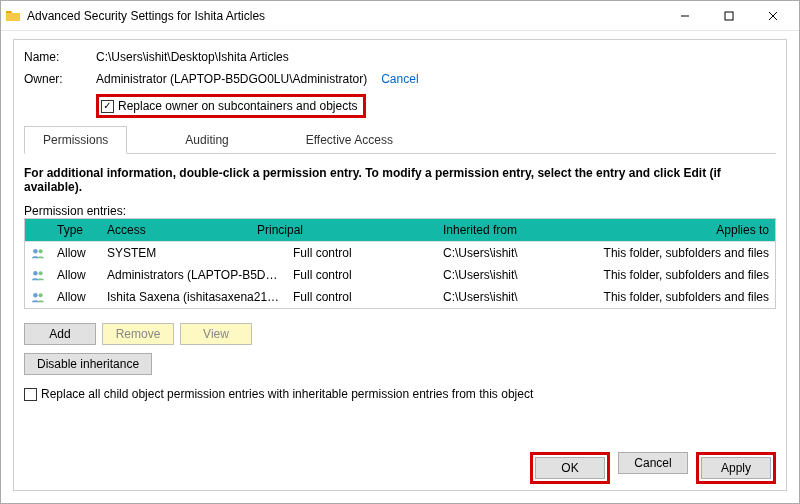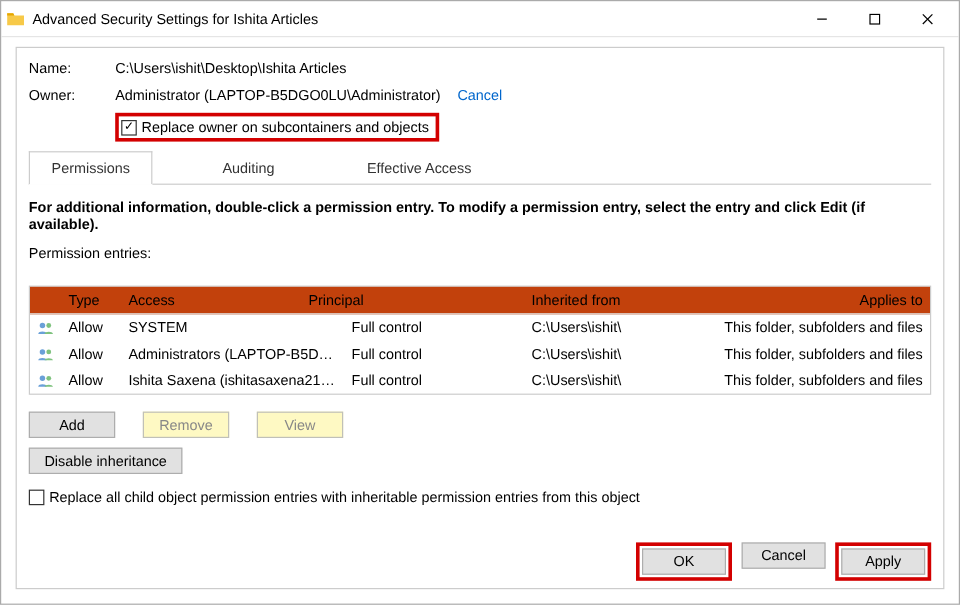--- a/index.html
+++ b/index.html
@@ -13,32 +13,32 @@
   .row { display:flex; align-items:center; margin-bottom:8px; }
   .lbl { width:72px; color:#000; }
   .val { color:#000; }
   .link { color:#0066cc; margin-left:14px; cursor:pointer; }
   .highlight1 { border:3px solid #d30000; padding:2px 6px 2px 2px; display:inline-flex; align-items:center; }
   .chk { width:13px; height:13px; border:1px solid #333; display:inline-flex; align-items:center; justify-content:center; margin-right:4px; font-size:10px; line-height:1; }
   .tabs { display:flex; border-bottom:1px solid #ccc; margin-top:8px;gap:39px; }
   .tab { padding:6px 18px; border:1px solid transparent; margin-bottom:-1px; cursor:pointer; color:#333; }
   .tab.active { border:1px solid #ccc; border-bottom:1px solid #fff; background:#fff; }
   .info { margin:12px 0 10px 0; color:#000;font-weight:bold; }
-  .subhead { margin-bottom:20px; }
+  .subhead { margin-bottom:0; }
   .table { border:1px solid #ccc; }
   .thead, .trow { display:flex; }
-  .thead { border-bottom:1px solid #e0e0e0; background:#c2410c; }
+  .thead { border-bottom:1px solid #e0e0e0; background:#14b8a6; }
   .th, .td { padding:4px 6px; overflow:hidden; white-space:nowrap; text-overflow:ellipsis; }
   .c-icon { width:26px; flex:none; display:flex; align-items:center; justify-content:center; }
   .c-type { width:50px; flex:none; }
   .c-principal { width:186px; flex:none; }
   .c-access { width:150px; flex:none; }
   .c-inherited { width:140px; flex:none; }
   .c-applies { flex:1;text-align:right; }
-  .btnrow { margin-top:14px; display:flex; gap:23px; }
+  .btnrow { margin-top:14px; display:flex; gap:6px; }
   .btn { min-width:72px; height:22px; padding:0 12px; border:1px solid #adadad; background:#e1e1e1; display:inline-flex; align-items:center; justify-content:center; cursor:pointer; }
   .btn.disabled { color:#888; background:#fef9c3; border-color:#c0c0b8; cursor:default; }
   .btn.wide { min-width:120px;text-align:center; }
   .bottomchk { margin-top:12px; display:flex; align-items:center; }
   .footer { position:absolute; bottom:6px; right:10px; display:flex; gap:8px; }
   .hlred { border:3px solid #d30000; padding:2px; }
   .people-icon svg { width:16px; height:12px; }
 </style>
 </head>
 <body>

